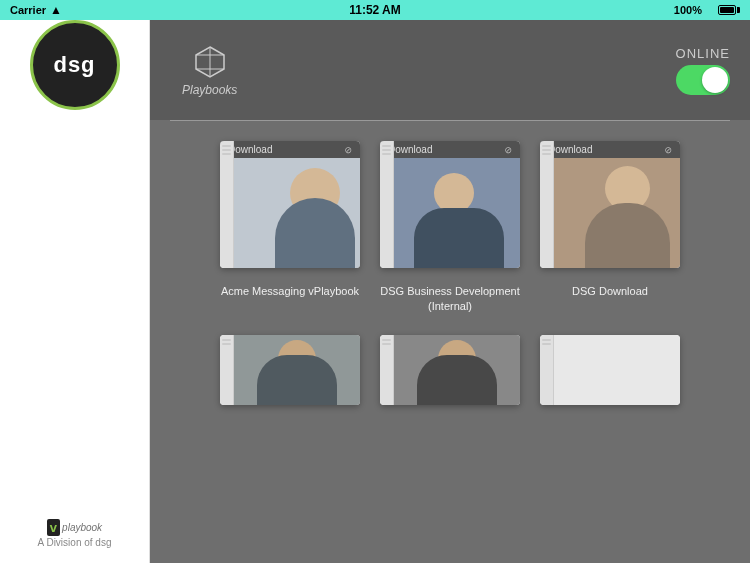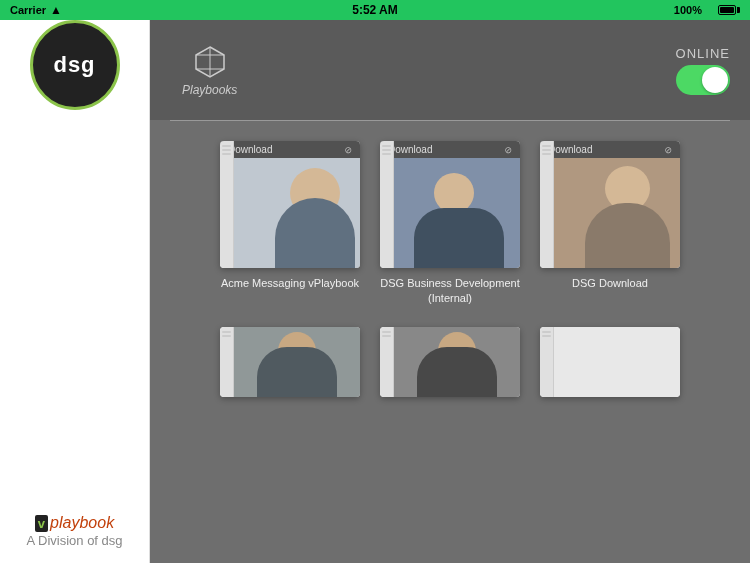--- a/index.html
+++ b/index.html
@@ -10,21 +10,21 @@
       font-family: -apple-system, 'Helvetica Neue', Helvetica, Arial, sans-serif;
       background: #fff;
       overflow: hidden;
       display: flex;
       flex-direction: column;
     }
 
     
     .status-bar {
       height: 20px;
-      background: #22c55e;
+      background: #5eead4;
       display: flex;
       align-items: center;
       justify-content: space-between;
       padding: 0 10px;
       font-size: 11px;
       font-weight: 600;
       color: #000;
       flex-shrink: 0;
     }
     .status-left { display: flex; align-items: center; gap: 4px; }
@@ -80,26 +80,26 @@
     }
     .vplaybook-v {
       background: #222;
       color: #8bc34a;
       font-size: 13px;
       font-weight: 900;
       padding: 1px 3px;
       border-radius: 2px;
     }
     .vplaybook-text {
-      font-size: 16px;
-      color: #c2410c;
+      font-size: 10px;
+      color: #737373;
       font-style: italic;
     }
     .vplaybook-sub {
-      font-size: 13px;
+      font-size: 10px;
       color: #888;
       margin-top: 1px;
       text-align: center;
     }
 
     
     .main-content {
       flex: 1;
       background: #6e6e6e;
       display: flex;
@@ -252,21 +252,21 @@
       background: #aaa;
       margin-left: 14px;
       overflow: hidden;
       position: relative;
     }
 
     .card-label {
       color: #eee;
       font-size: 11px;
       text-align: center;
-      margin-top: 8px;
+      margin-top: 16px;
       line-height: 1.4;
     }
 
     
     .playbook-grid-bottom .card-image {
       height: 70px;
     }
 
     
     .content-area::-webkit-scrollbar { width: 4px; }
@@ -471,21 +471,21 @@
     }
   </style>
 </head>
 <body>
 
 <div class="status-bar">
   <div class="status-left">
     <span>Carrier</span>
     <span class="wifi-icon">▲</span>
   </div>
-  <div class="status-center">5:52 AM</div>
+  <div class="status-center">11:52 AM</div>
   <div class="status-right">
     <span>100%</span>
     <div class="battery">
       <div class="battery-body">
           <div class="battery-fill"></div>
         </div>
       <div class="battery-tip"></div>
     </div>
   </div>
 </div>

